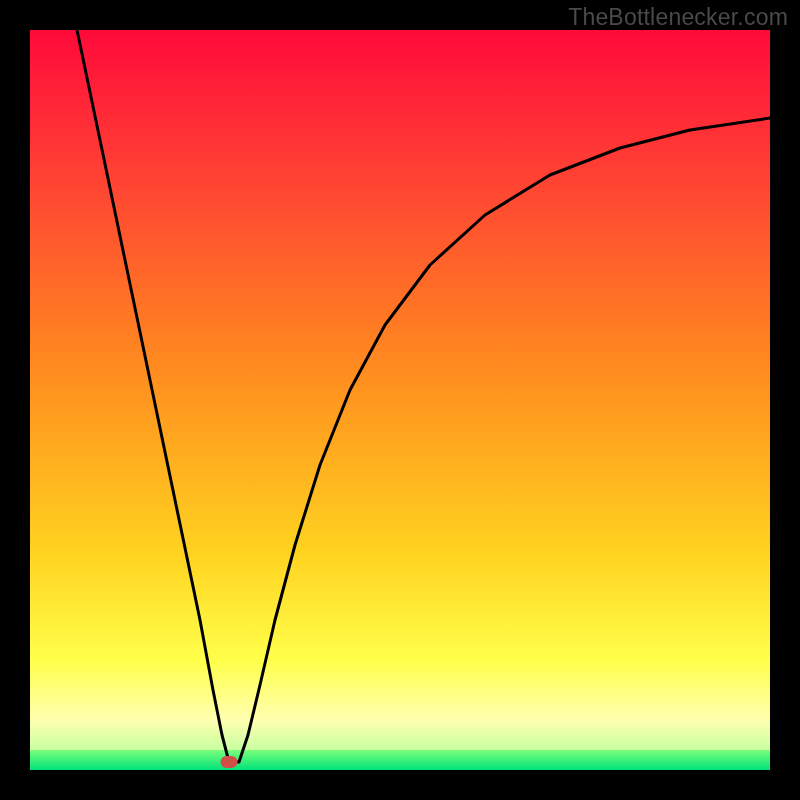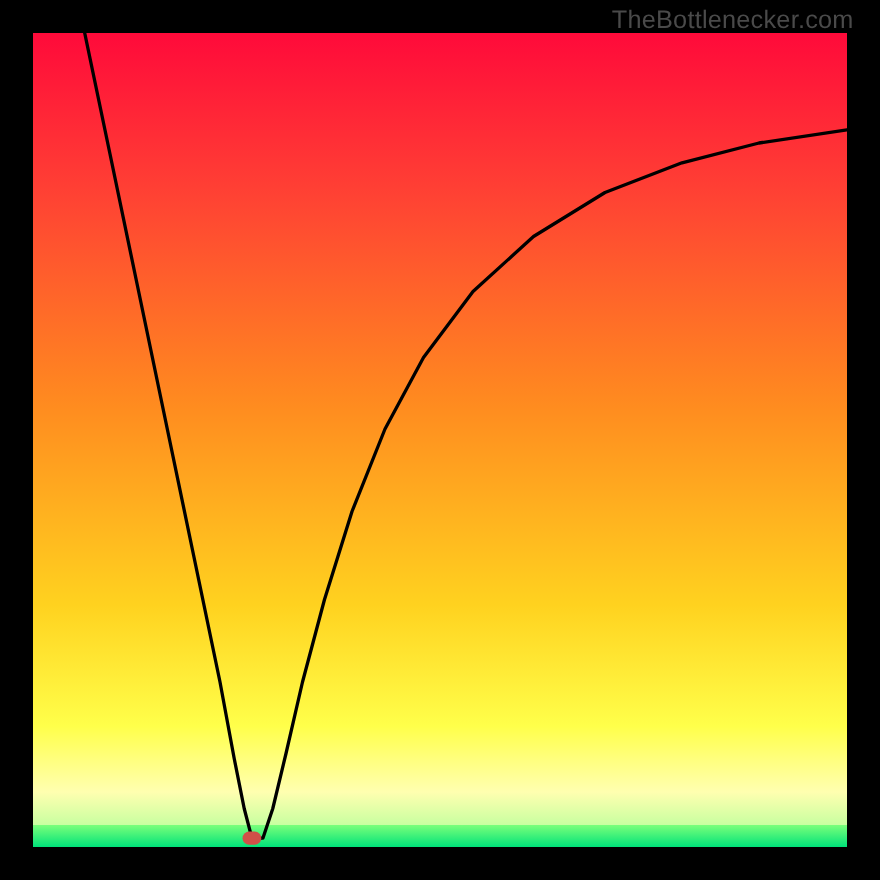--- a/index.html
+++ b/index.html
@@ -13,21 +13,21 @@
   }
   .frame {
     position: relative;
     width: 800px;
     height: 800px;
     background: #000;
   }
   .watermark {
     position: absolute;
     top: 4px;
-    right: 24px;
+    right: 12px;
     color: #4a4a4a;
     font-size: 23px;
     font-weight: 400;
     letter-spacing: 0.2px;
     z-index: 10;
   }
   .plot-area {
     position: absolute;
     left: 30px;
     top: 30px;

